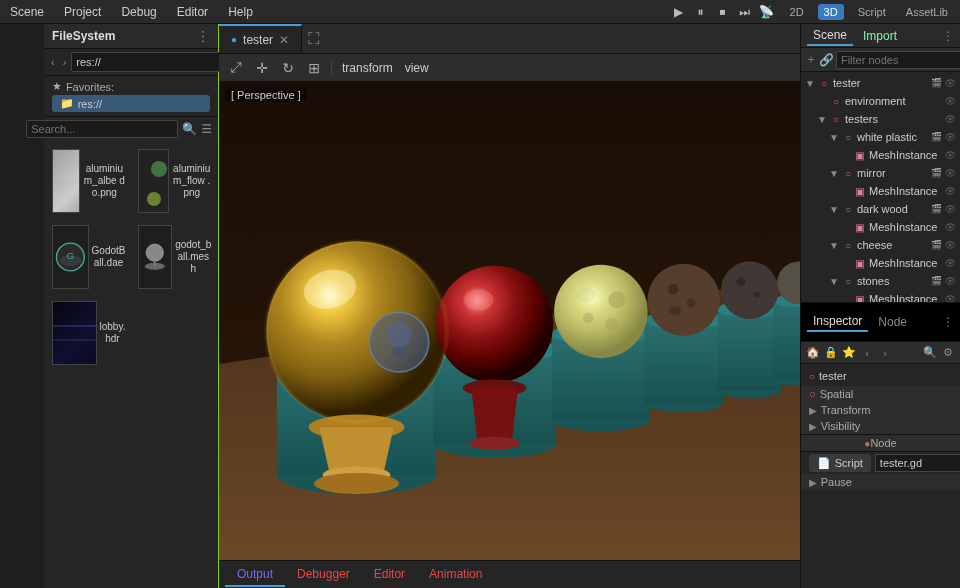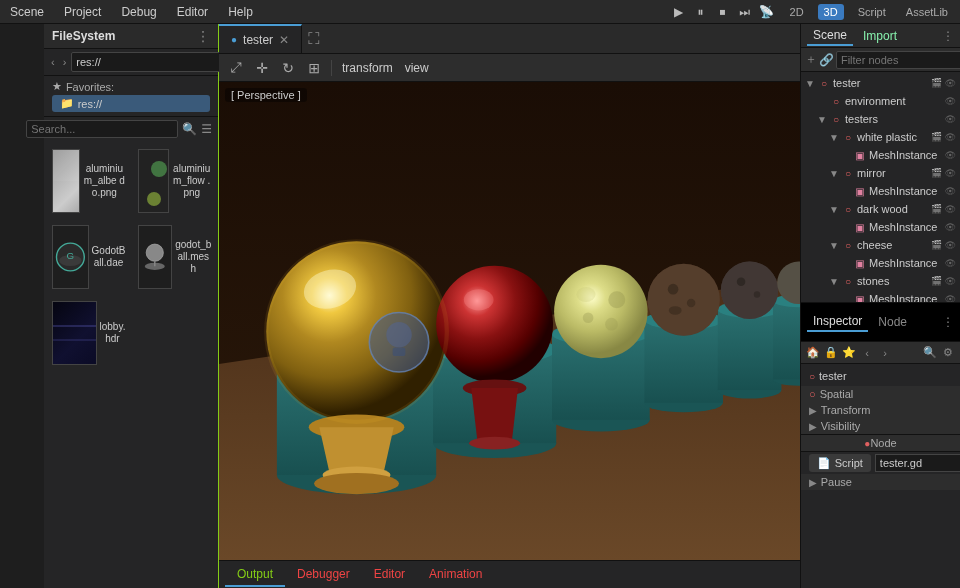--- a/index.html
+++ b/index.html
@@ -291,21 +291,21 @@
       padding: 0 6px;
       gap: 0;
     }
     .bottom-tab {
       padding: 4px 12px;
       color: #ef4444;
       cursor: pointer;
       font-size: 12px;
       border-bottom: 2px solid transparent;
     }
-    .bottom-tab.active { color: #84cc16; border-bottom-color: #4a9dd4; text-align: center; }
+    .bottom-tab.active { color: #8b5cf6; border-bottom-color: #4a9dd4; text-align: center; }
 
     
     .right-panel {
       width: 160px;
       background: #252526;
       border-left: 1px solid #111;
       display: flex;
       flex-direction: column;
       flex-shrink: 0;
     }

